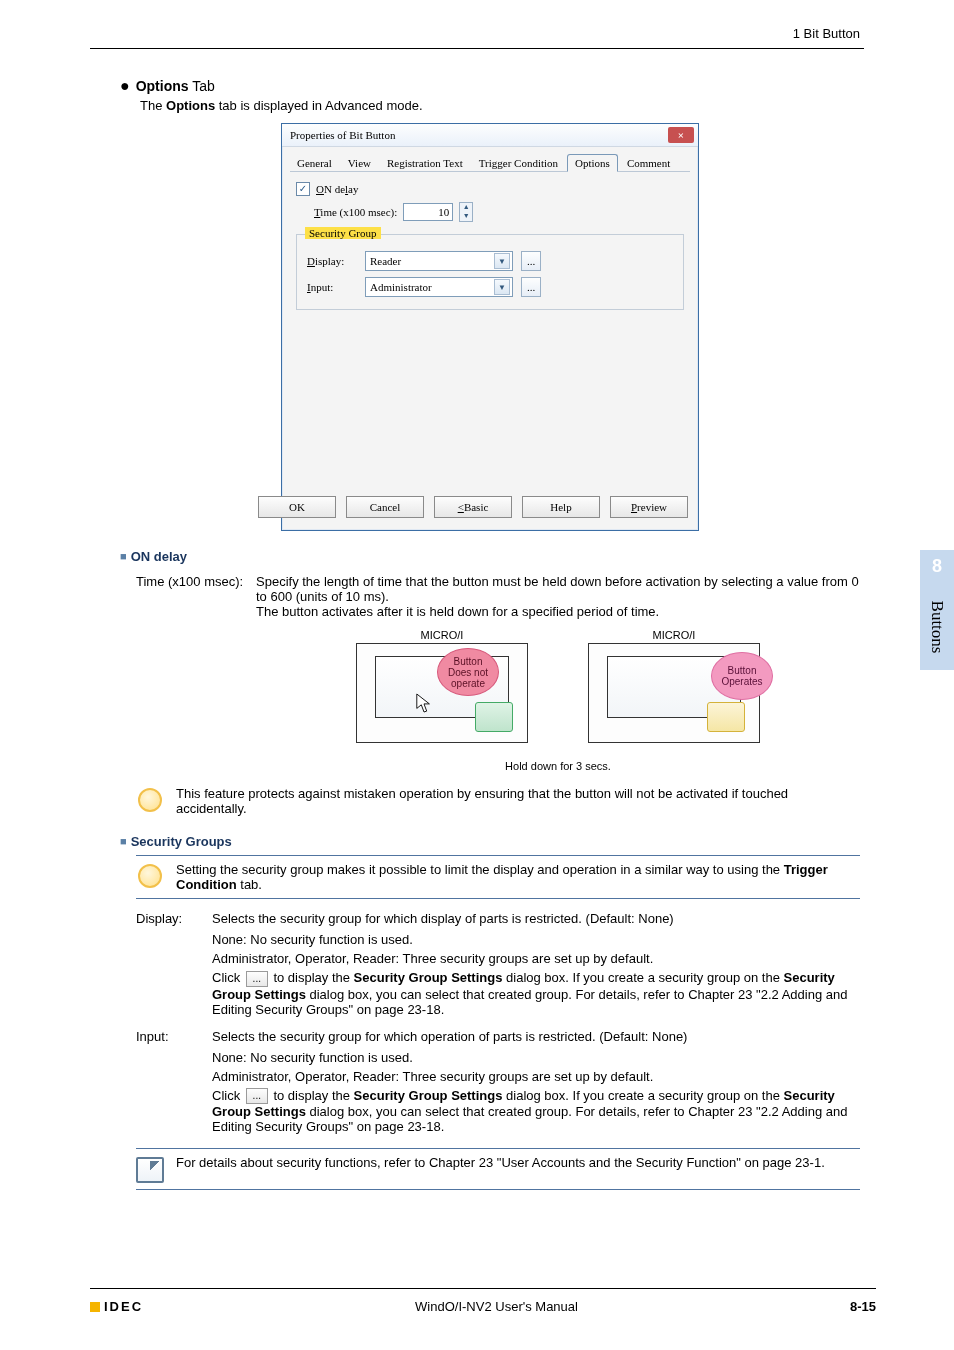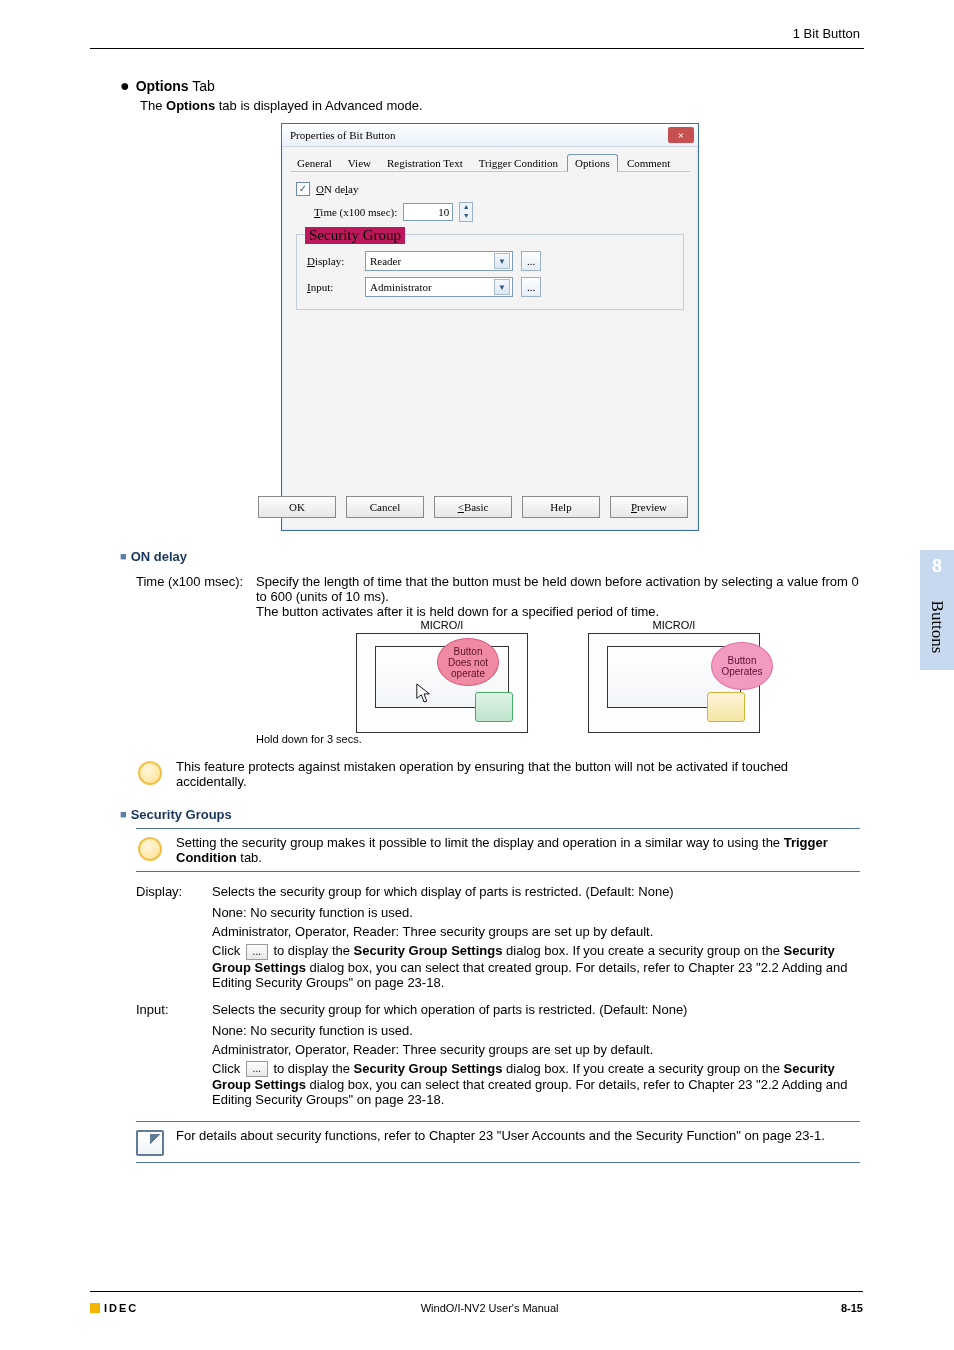--- a/index.html
+++ b/index.html
@@ -161,22 +161,22 @@
     display: inline-flex; flex-direction: column; font-size: 7px; line-height: 1;
   }
   .spinner div { flex: 1; display: flex; align-items: center; justify-content: center; color: #33597e; }
   .dlg-group {
     margin-top: 12px;
     border: 1px solid #c3cdd8;
     padding: 10px 10px 12px 10px;
     position: relative;
   }
   .dlg-group-legend {
-    position: absolute; top: -8px; left: 8px; background: #be185d; padding: 0 4px;
-    font-size: 15px;
+    position: absolute; top: -8px; left: 8px; background: #fde047; padding: 0 4px;
+    font-size: 11px;
   }
   .dlg-row { display: flex; align-items: center; gap: 8px; margin-top: 6px; }
   .dlg-row:first-child { margin-top: 0; }
   .dlg-row .lblcol { width: 50px; }
   .combo {
     width: 140px; height: 18px; border: 1px solid #7f9db9; background: #fff;
     display: inline-flex; align-items: center; justify-content: space-between;
     padding: 0 2px 0 4px; font-size: 11px;
   }
   .combo .arrow {
@@ -204,21 +204,21 @@
     margin-top: 18px;
     font-size: 13px;
   }
   .sq { color: #5b80a6; font-size: 11px; margin-right: 4px; position: relative; top: -1px; }
   .sect-title { font-weight: bold; color: #1a355d; font-size: 13px; }
   .sect-p { margin-left: 16px; margin-top: 3px; }
   .def-row { display: flex; margin-top: 10px; margin-left: 16px; }
   .def-key { width: 120px; flex: none; }
   .def-val { flex: 1; }
 
-  .illus-wrap { display: flex; justify-content: center; gap: 60px; position: relative; }
+  .illus-wrap { margin-top: 10px; display: flex; justify-content: center; gap: 60px; position: relative; }
   .panel {
     width: 170px; height: 98px;
     border: 1px solid #333;
     position: relative;
     background: #fdfdfd;
   }
   .panel-label {
     text-align: center; font-size: 11px;
     margin-bottom: 2px;
   }
@@ -249,21 +249,21 @@
     width: 18px; height: 22px;
   }
   .screenrect {
     position: absolute; right: 14px; bottom: 10px;
     width: 36px; height: 28px;
     border: 1px solid #4a6; background: linear-gradient(#dff3e6,#bfe4cc);
     border-radius: 3px;
   }
   .screenrect.y { border-color: #d4b23a; background: linear-gradient(#fcf4d8,#f5e6a5); }
   .hold-label {
-    text-align: left; font-size: 11px; margin-top: 0;
+    text-align: center; font-size: 11px; margin-top: 17px;
   }
   .tip-row {
     display: flex; gap: 12px; margin-top: 14px; margin-left: 16px;
     align-items: flex-start;
   }
   .tip-icon {
     width: 28px; flex: none; display: flex; align-items: flex-start; justify-content: center;
     padding-top: 2px;
   }
   .bulb {
@@ -298,25 +298,25 @@
     border: 1px solid #9a9a9a;
     background: linear-gradient(#fdfdfd,#e8e8e8);
     text-align: center; font-size: 10px; line-height: 14px;
     vertical-align: middle;
     margin: 0 2px;
   }
 
   
   .footer {
     position: absolute;
-    left: 90px; right: 91px; bottom: 36px;
+    left: 90px; right: 78px; bottom: 36px;
     border-top: 1px solid #000;
     padding-top: 10px;
     display: flex; justify-content: space-between; align-items: center;
-    font-size: 11px;
+    font-size: 13px;
   }
   .idec-logo {
     display: inline-flex; align-items: center; gap: 4px;
     font-family: Arial, sans-serif;
     letter-spacing: 2px;
   }
   .idec-sq {
     width: 10px; height: 10px; background: #f5b400;
     display: inline-block;
   }

